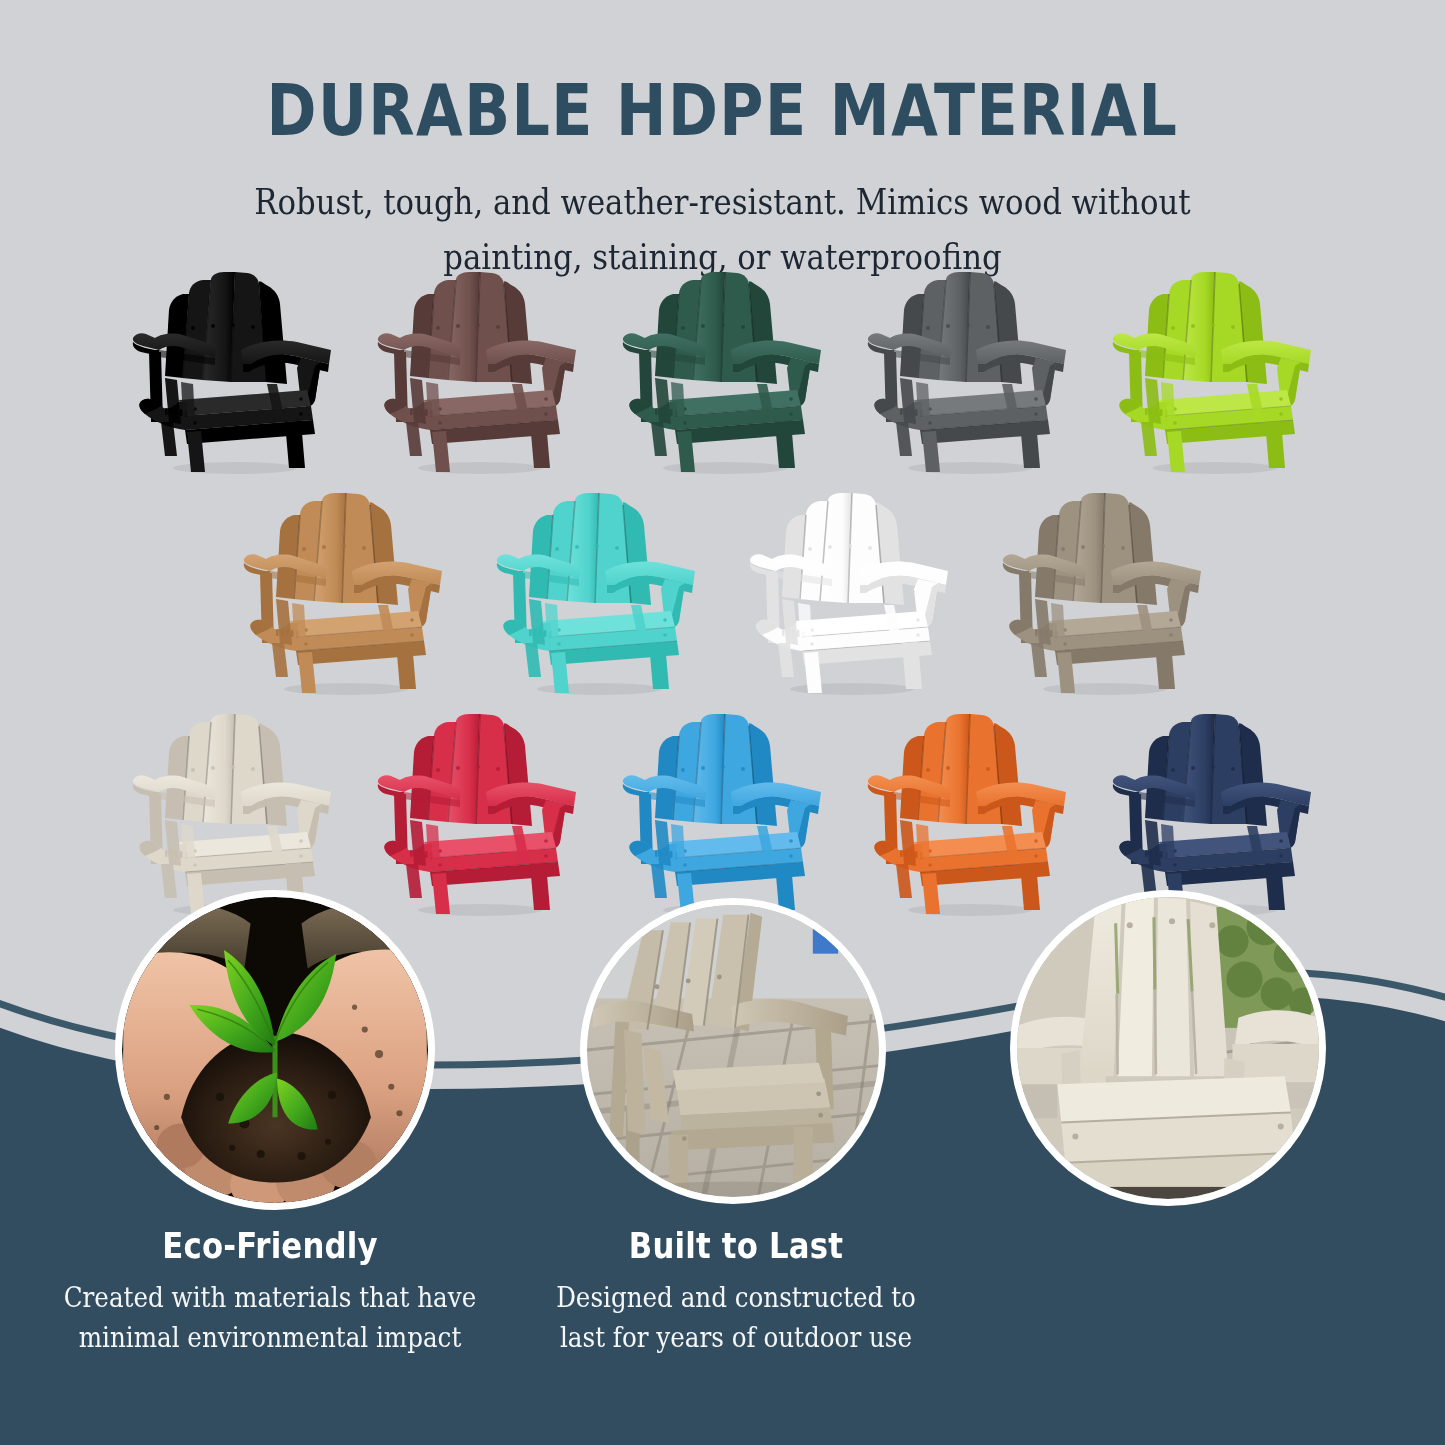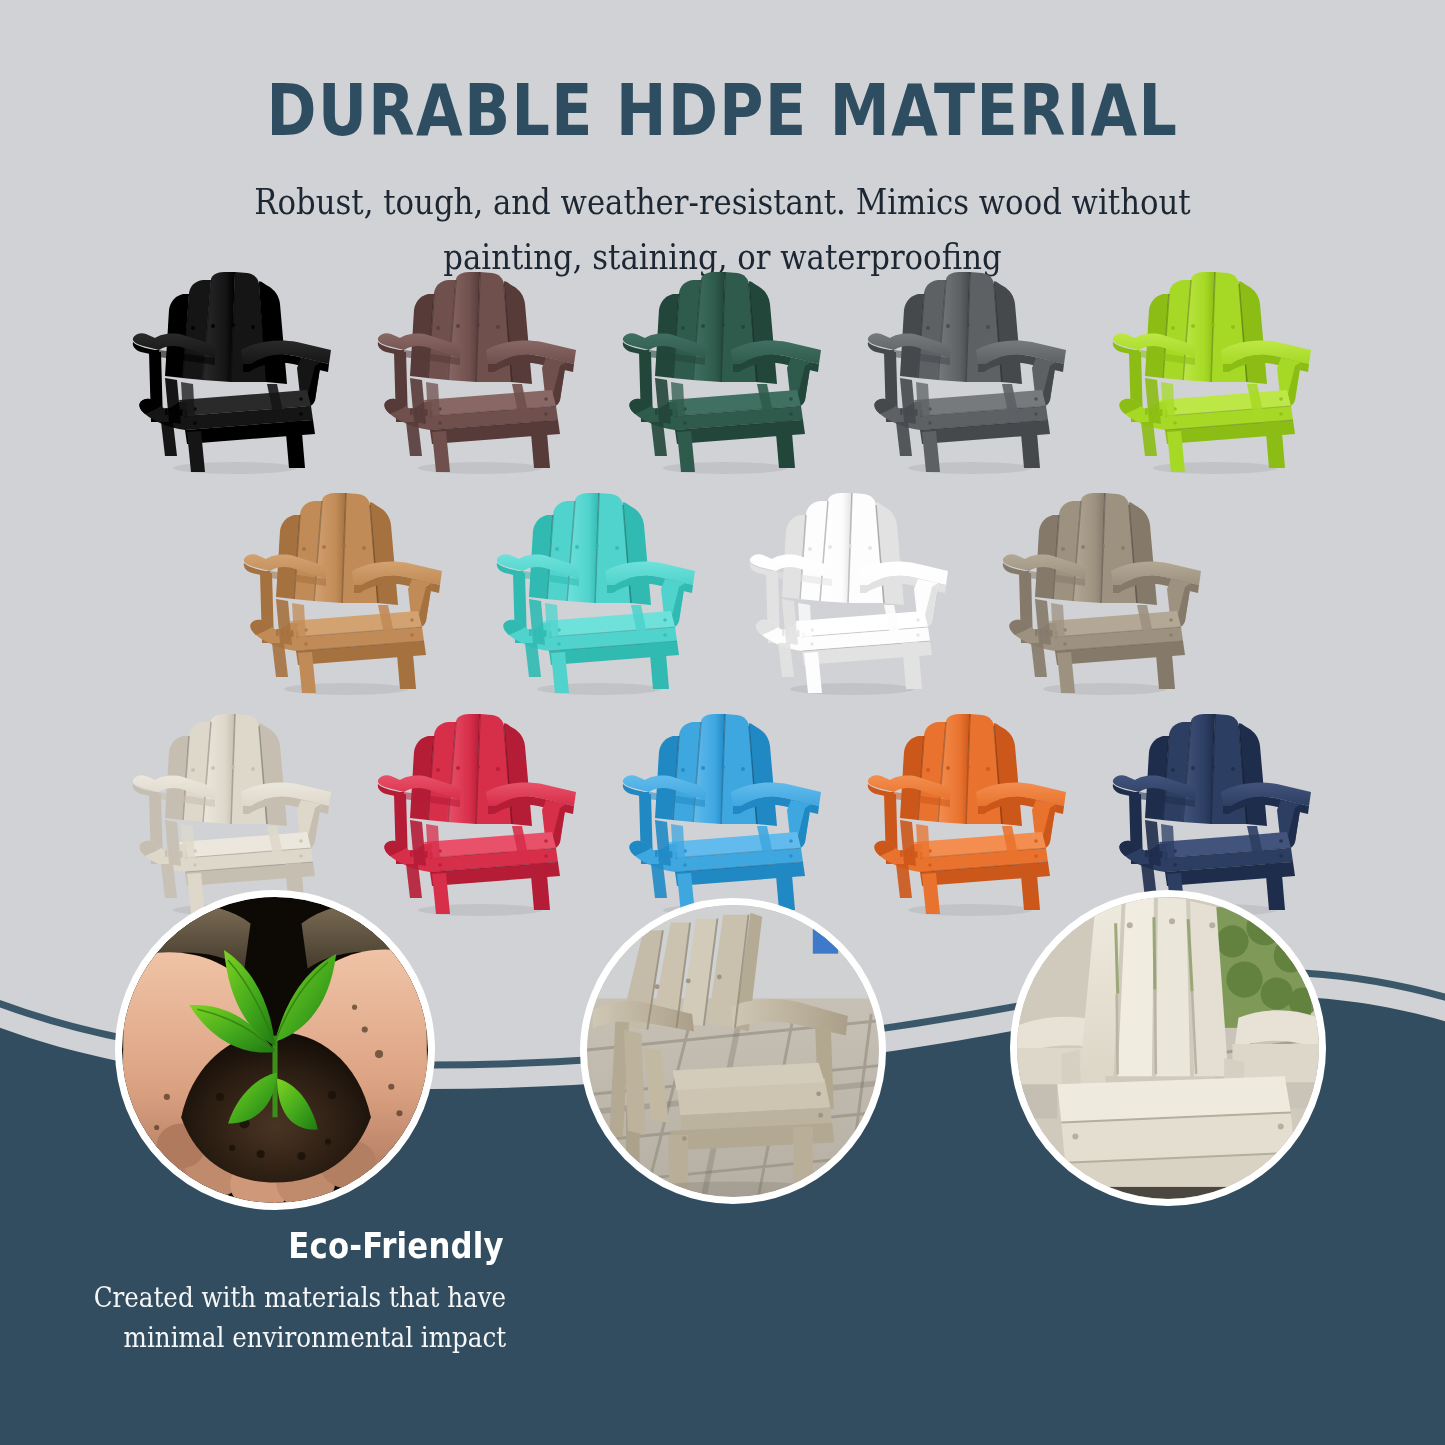--- a/index.html
+++ b/index.html
@@ -41,21 +41,21 @@
   
   .circle{
     position:absolute;border-radius:50%;
     border:7px solid #ffffff;overflow:hidden;
     background:#cfcfcf;
   }
   .circle .inner{position:absolute;inset:0;border-radius:50%;overflow:hidden;}
   .circle svg{display:block;width:100%;height:100%;}
 
   
-  .feature{position:absolute;text-align:right;color:#ffffff;}
+  .feature{position:absolute;text-align:center;color:#ffffff;}
   .feature .fh{
     font-family:"DejaVu Sans Condensed","Liberation Sans",sans-serif;
     font-weight:700;font-size:36px;letter-spacing:.2px;line-height:1;
     margin:0 0 14px 0;transform:scaleX(.95);transform-origin:50% 50%;
   }
   .feature .fb{
     font-family:"DejaVu Serif Condensed","Liberation Serif",serif;
     font-size:28.5px;line-height:1.42;color:#f4f6f7;
     transform:scaleX(.96);transform-origin:50% 50%;
   }
@@ -1739,15 +1739,22 @@
   </div>
 
   <div class="feature" id="feat0" style="left:24px;top:1228px;width:492px;">
     <div class="fh">Eco-Friendly</div>
     <div class="fb">
       <span>Created with materials that have</span>
       <span>minimal environmental impact</span>
     </div>
   </div>
 
+  <div class="feature" id="feat1" style="left:490px;top:1228px;width:492px;">
+    <div class="fh">Built to Last</div>
+    <div class="fb">
+      <span>Designed and constructed to</span>
+      <span>last for years of outdoor use</span>
+    </div>
+  </div>
 
 
 </div>
 
 </body></html>

